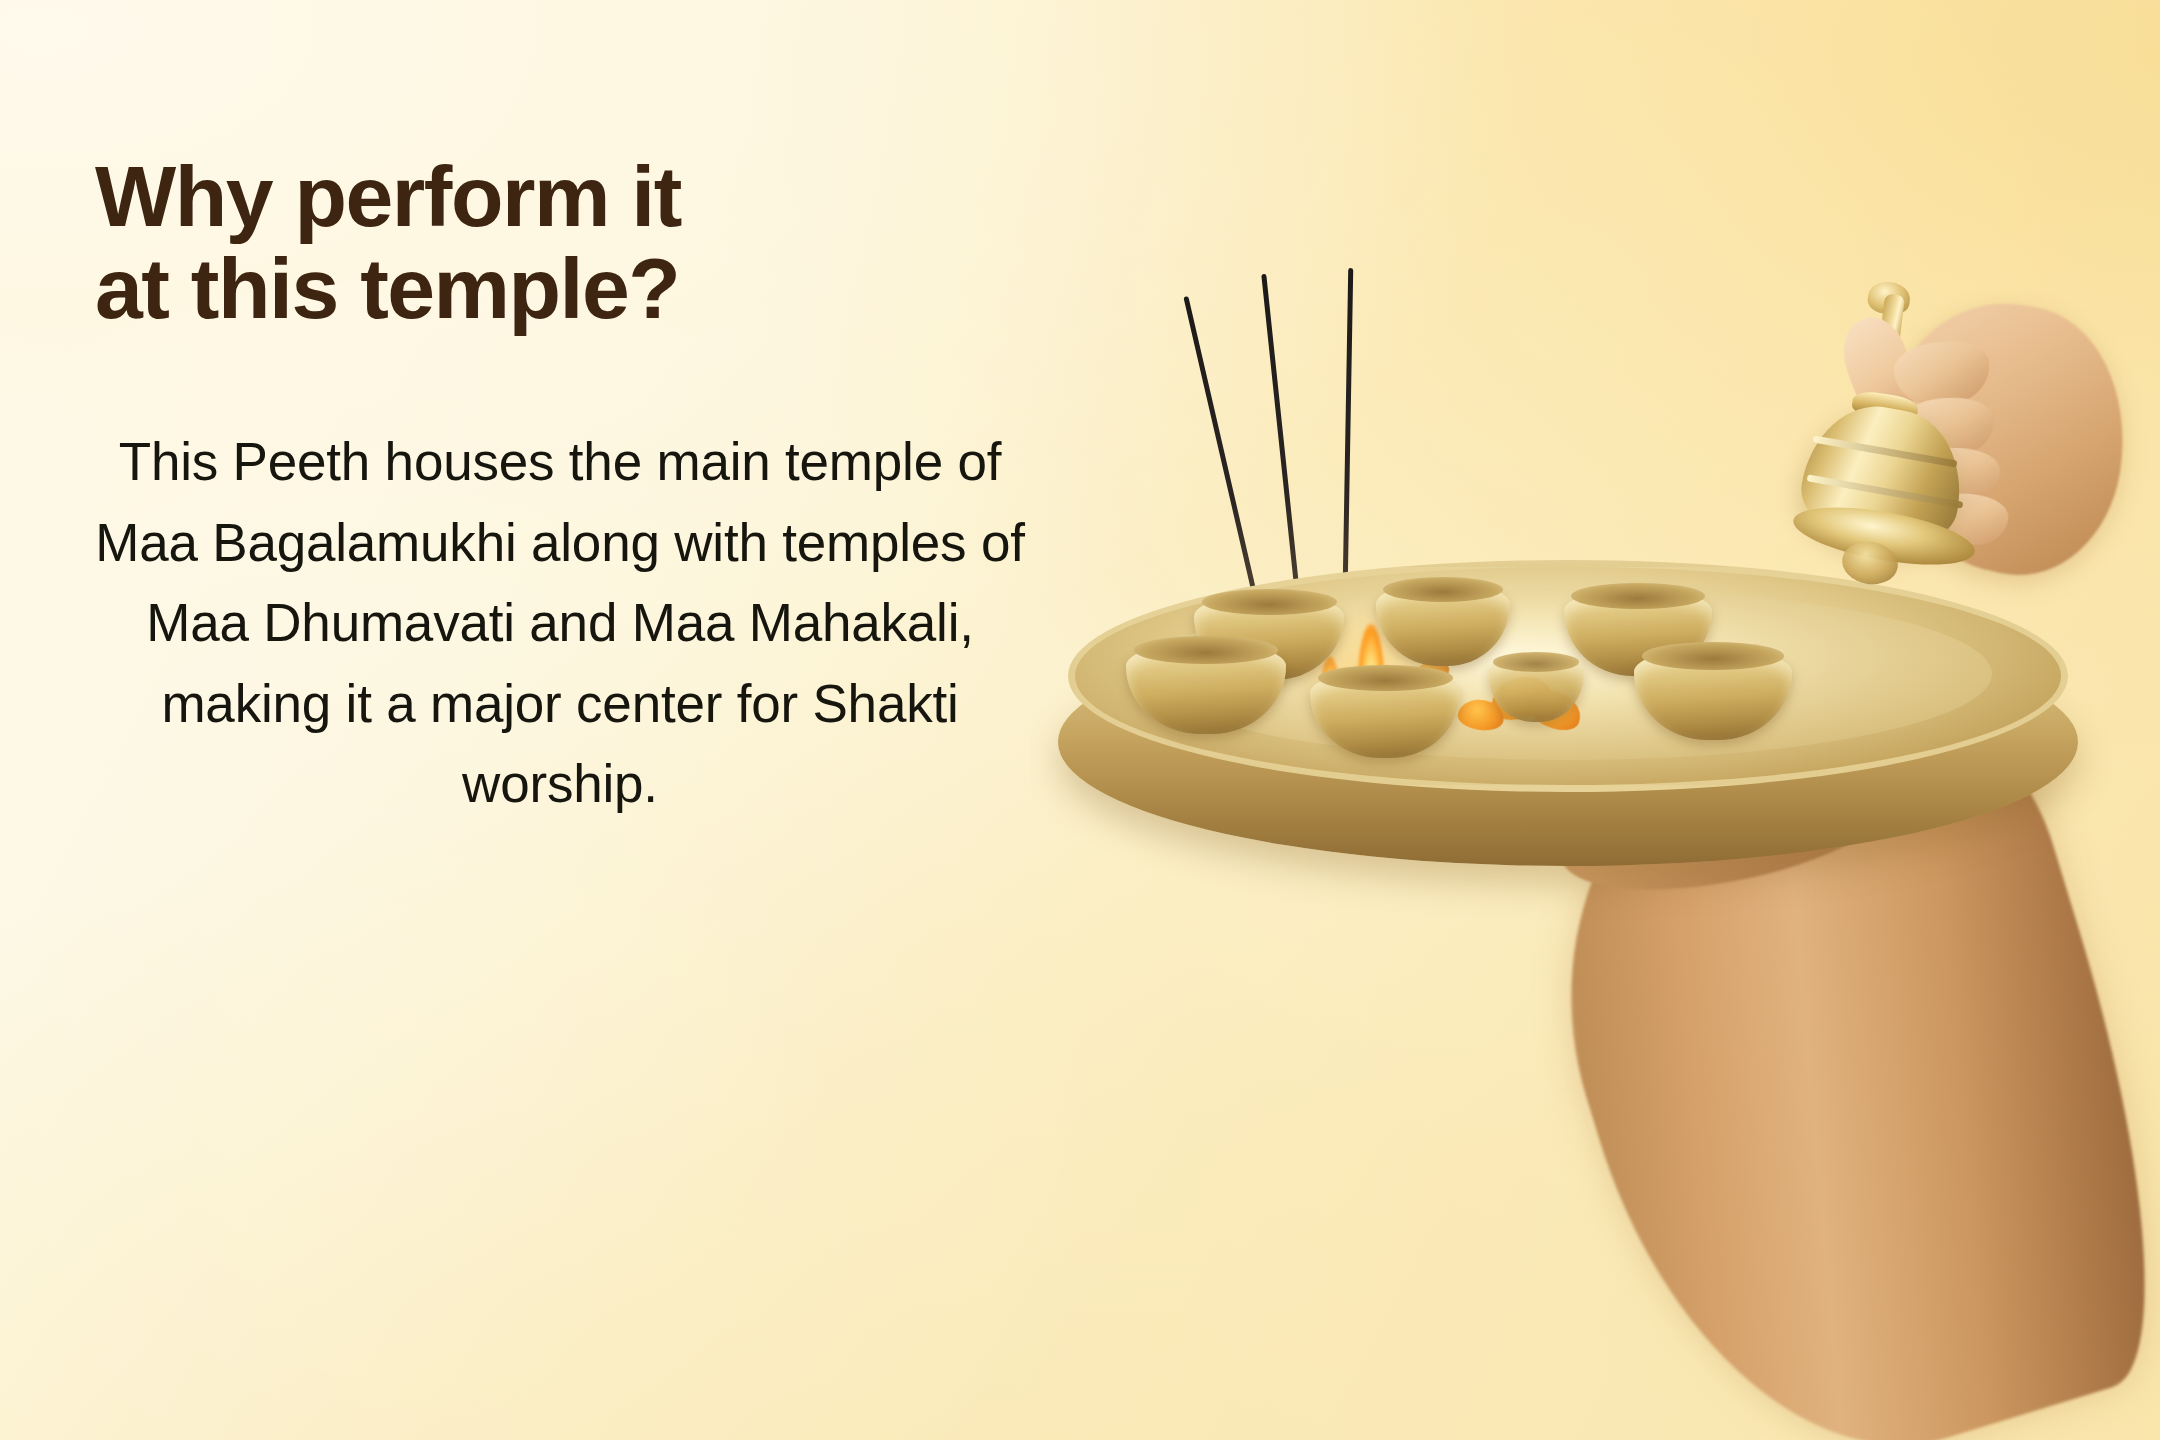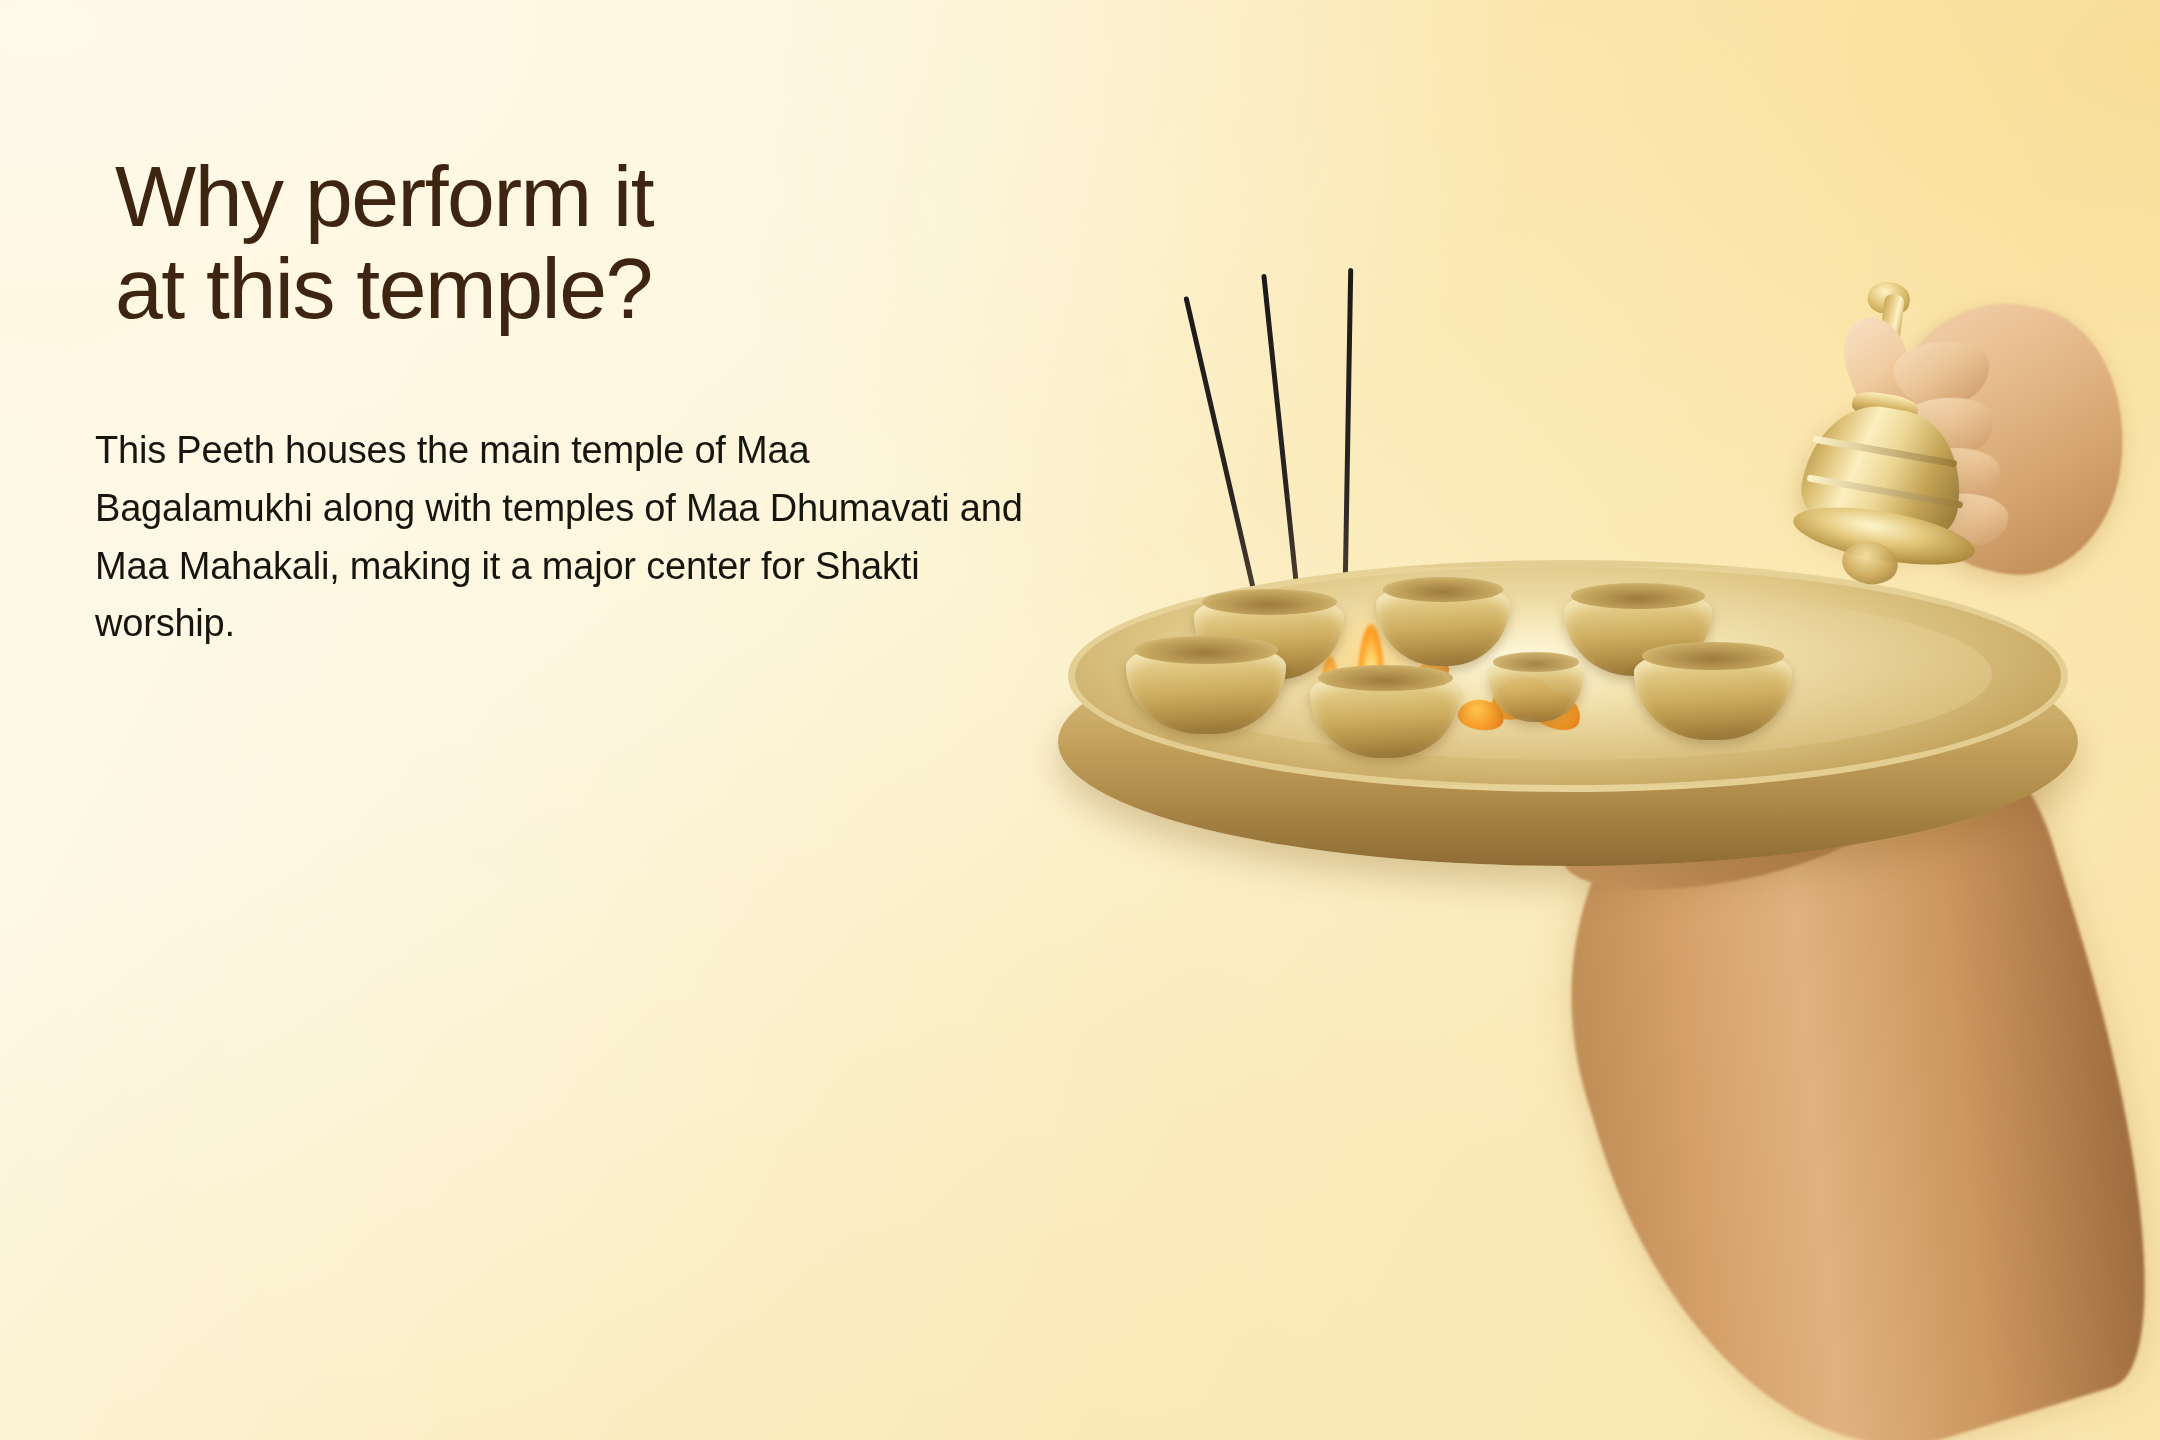--- a/index.html
+++ b/index.html
@@ -31,36 +31,36 @@
   }
 
   
   .text-col {
     position:absolute;
     left:95px; top:150px;
     width:960px;
   }
   .headline {
     font-size:86px;
-    font-weight:400;
+    font-weight:700;
     line-height:1.07;
     letter-spacing:-1.5px;
     color:#3E2512;
     white-space:pre-line;
-    margin-left:20px;
   }
   .body-copy {
     margin-top:88px;
-    font-size:38px;
+    font-size:53px;
     font-weight:500;
     line-height:1.52;
     letter-spacing:-0.2px;
     color:#16160F;
     width:930px;
     white-space:pre-line;
+    text-align:center;
   }
 
   
   .photo {
     position:absolute;
     left:1030px; top:0;
     width:1130px; height:1440px;
     overflow:hidden;
   }
 

